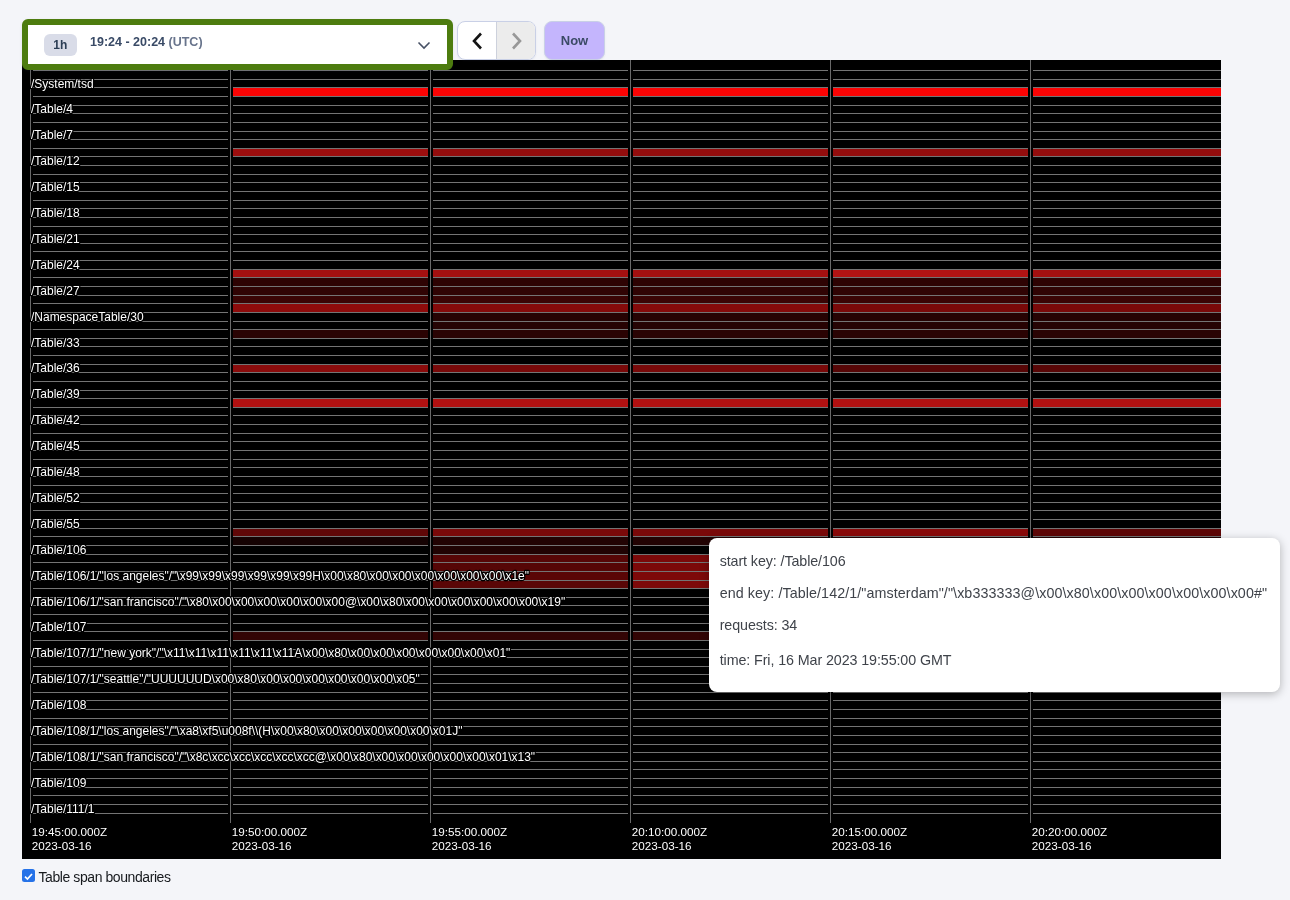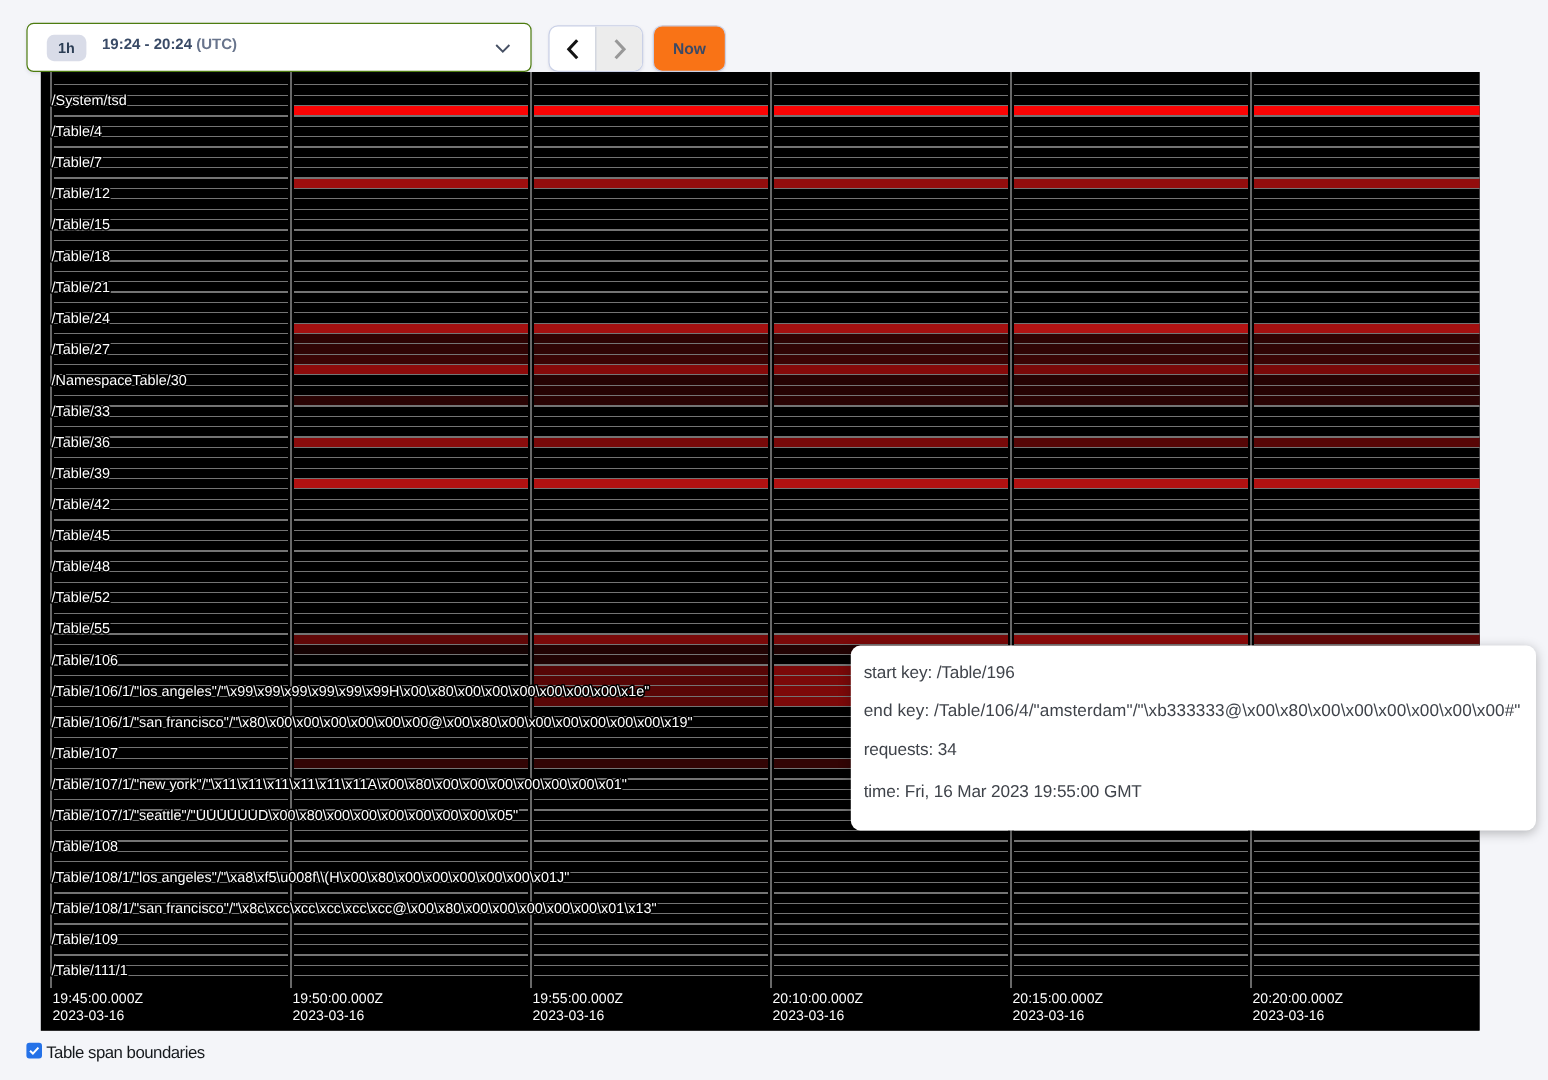--- a/index.html
+++ b/index.html
@@ -1,19 +1,19 @@
 <!DOCTYPE html>
 <html><head><meta charset="utf-8">
 <style>
   html,body{margin:0;padding:0;width:1290px;height:900px;background:#f4f5f9;
     font-family:"Liberation Sans",sans-serif;overflow:hidden}
   .abs{position:absolute} .aa{opacity:.999}
 </style></head>
 <body>
-<div class="abs" style="left:34px;top:60.3px;width:1199.0px;height:798.4px;background:#000">
+<div class="abs" style="left:22.0px;top:60.3px;width:1199.0px;height:798.4px;background:#000">
 <svg width="1199.0" height="798.4" viewBox="0 0 1199.0 798.4" style="position:absolute;left:0;top:0;transform:translateZ(0)">
 <rect x="0" y="0" width="1199.0" height="798.4" fill="#000"></rect>
 <rect x="210" y="28.0" width="989" height="8.63" fill="#fb0404" shape-rendering="crispEdges"></rect>
 <rect x="210" y="88.4" width="200" height="8.63" fill="#9d0e0e" shape-rendering="crispEdges"></rect>
 <rect x="410" y="88.4" width="789" height="8.63" fill="#930d0d" shape-rendering="crispEdges"></rect>
 <rect x="210" y="209.3" width="598" height="8.63" fill="#a31010" shape-rendering="crispEdges"></rect>
 <rect x="808" y="209.3" width="200" height="8.63" fill="#b21313" shape-rendering="crispEdges"></rect>
 <rect x="1008" y="209.3" width="191" height="8.63" fill="#a31010" shape-rendering="crispEdges"></rect>
 <rect x="210" y="217.9" width="989" height="8.63" fill="#2e0303" shape-rendering="crispEdges"></rect>
 <rect x="210" y="226.5" width="989" height="8.63" fill="#300404" shape-rendering="crispEdges"></rect>
@@ -95,21 +95,21 @@
 <text x="609.8" y="790.2">2023-03-16</text>
 <text x="809.8" y="775.8">20:15:00.000Z</text>
 <text x="809.8" y="790.2">2023-03-16</text>
 <text x="1009.8" y="775.8">20:20:00.000Z</text>
 <text x="1009.8" y="790.2">2023-03-16</text>
 </g>
 </svg>
 </div>
 
 <div class="abs aa" style="left:22px;top:18.5px;width:419px;height:39.5px;background:#fff;
- border:1px solid #4d7c0f;border-radius:6px;box-shadow:0 1px 3px rgba(60,70,110,.10)">
+ border:6px solid #4d7c0f;border-radius:6px;box-shadow:0 1px 3px rgba(60,70,110,.10)">
   <div class="abs" style="left:15.5px;top:9px;width:33.5px;height:22.5px;background:#d9dce8;
    border-radius:6px;display:flex;align-items:center;justify-content:center;
    font-size:12px;font-weight:bold;color:#2c3e55">1h</div>
   <div class="abs" style="left:62px;top:0;height:35px;display:flex;align-items:center;
    font-size:12.5px;font-weight:bold;color:#394a66">19:24&nbsp;-&nbsp;20:24&nbsp;<span style="font-weight:bold;color:#68748c">(UTC)</span></div>
   <svg class="abs" style="left:389px;top:16px" width="14" height="9" viewBox="0 0 14 9">
     <path d="M1.5 1.5L7 7L12.5 1.5" stroke="#475165" stroke-width="1.6" fill="none"></path>
   </svg>
 </div>
 
@@ -117,28 +117,28 @@
  border:1px solid #c9d0e6;border-radius:8px;overflow:hidden;box-shadow:0 1px 2px rgba(60,70,110,.08)">
   <div class="abs" style="left:38.3px;top:0;width:39.3px;height:37.6px;background:#ececec;border-left:1px solid #cdd1dc"></div>
   <svg class="abs" style="left:14px;top:10px" width="11" height="18" viewBox="0 0 11 18">
     <path d="M9 1.5L2 9L9 16.5" stroke="#141414" stroke-width="2.6" fill="none"></path>
   </svg>
   <svg class="abs" style="left:53px;top:10px" width="11" height="18" viewBox="0 0 11 18">
     <path d="M2 1.5L9 9L2 16.5" stroke="#989898" stroke-width="2.6" fill="none"></path>
   </svg>
 </div>
 
-<div class="abs aa" style="left:544.2px;top:20.9px;width:58.6px;height:37.6px;background:#f97316;
+<div class="abs aa" style="left:544.2px;top:20.9px;width:58.6px;height:37.6px;background:#c4b5fd;
  border:1px solid #c9d0e6;border-radius:8px;display:flex;align-items:center;justify-content:center;
  font-size:13px;font-weight:bold;color:#3b4a66;box-shadow:0 1px 2px rgba(60,70,110,.08)">Now</div>
 
 <div class="abs aa" style="left:709.2px;top:538.2px;width:570.4px;height:154.2px;background:#fff;
  border-radius:8px;box-shadow:0 2px 10px rgba(0,0,0,.28);font-size:14.3px;letter-spacing:-.1px;color:#3f434a;white-space:nowrap">
-  <div class="abs" style="left:10.5px;top:14.5px">start key: /Table/196</div>
-  <div class="abs" style="left:10.5px;top:46.5px;letter-spacing:.08px">end key: /Table/106/4/"amsterdam"/"\xb333333@\x00\x80\x00\x00\x00\x00\x00\x00#"</div>
+  <div class="abs" style="left:10.5px;top:14.5px">start key: /Table/106</div>
+  <div class="abs" style="left:10.5px;top:46.5px;letter-spacing:.08px">end key: /Table/142/1/"amsterdam"/"\xb333333@\x00\x80\x00\x00\x00\x00\x00\x00#"</div>
   <div class="abs" style="left:10.5px;top:78.5px">requests: 34</div>
   <div class="abs" style="left:10.5px;top:113.5px">time: Fri, 16 Mar 2023 19:55:00 GMT</div>
 </div>
 
 <div class="abs" style="left:22px;top:869.3px;width:13px;height:13px;background:#2572e8;border-radius:2.5px">
   <svg width="13" height="13" viewBox="0 0 13 13">
       <path d="M3 6.7L5.4 9L10 4" stroke="#fff" stroke-width="1.7" fill="none"></path>
     </svg>
 </div>
 <div class="abs aa" style="left:38.5px;top:868.6px;font-size:14px;letter-spacing:-.42px;color:#16191d">Table span boundaries</div>

